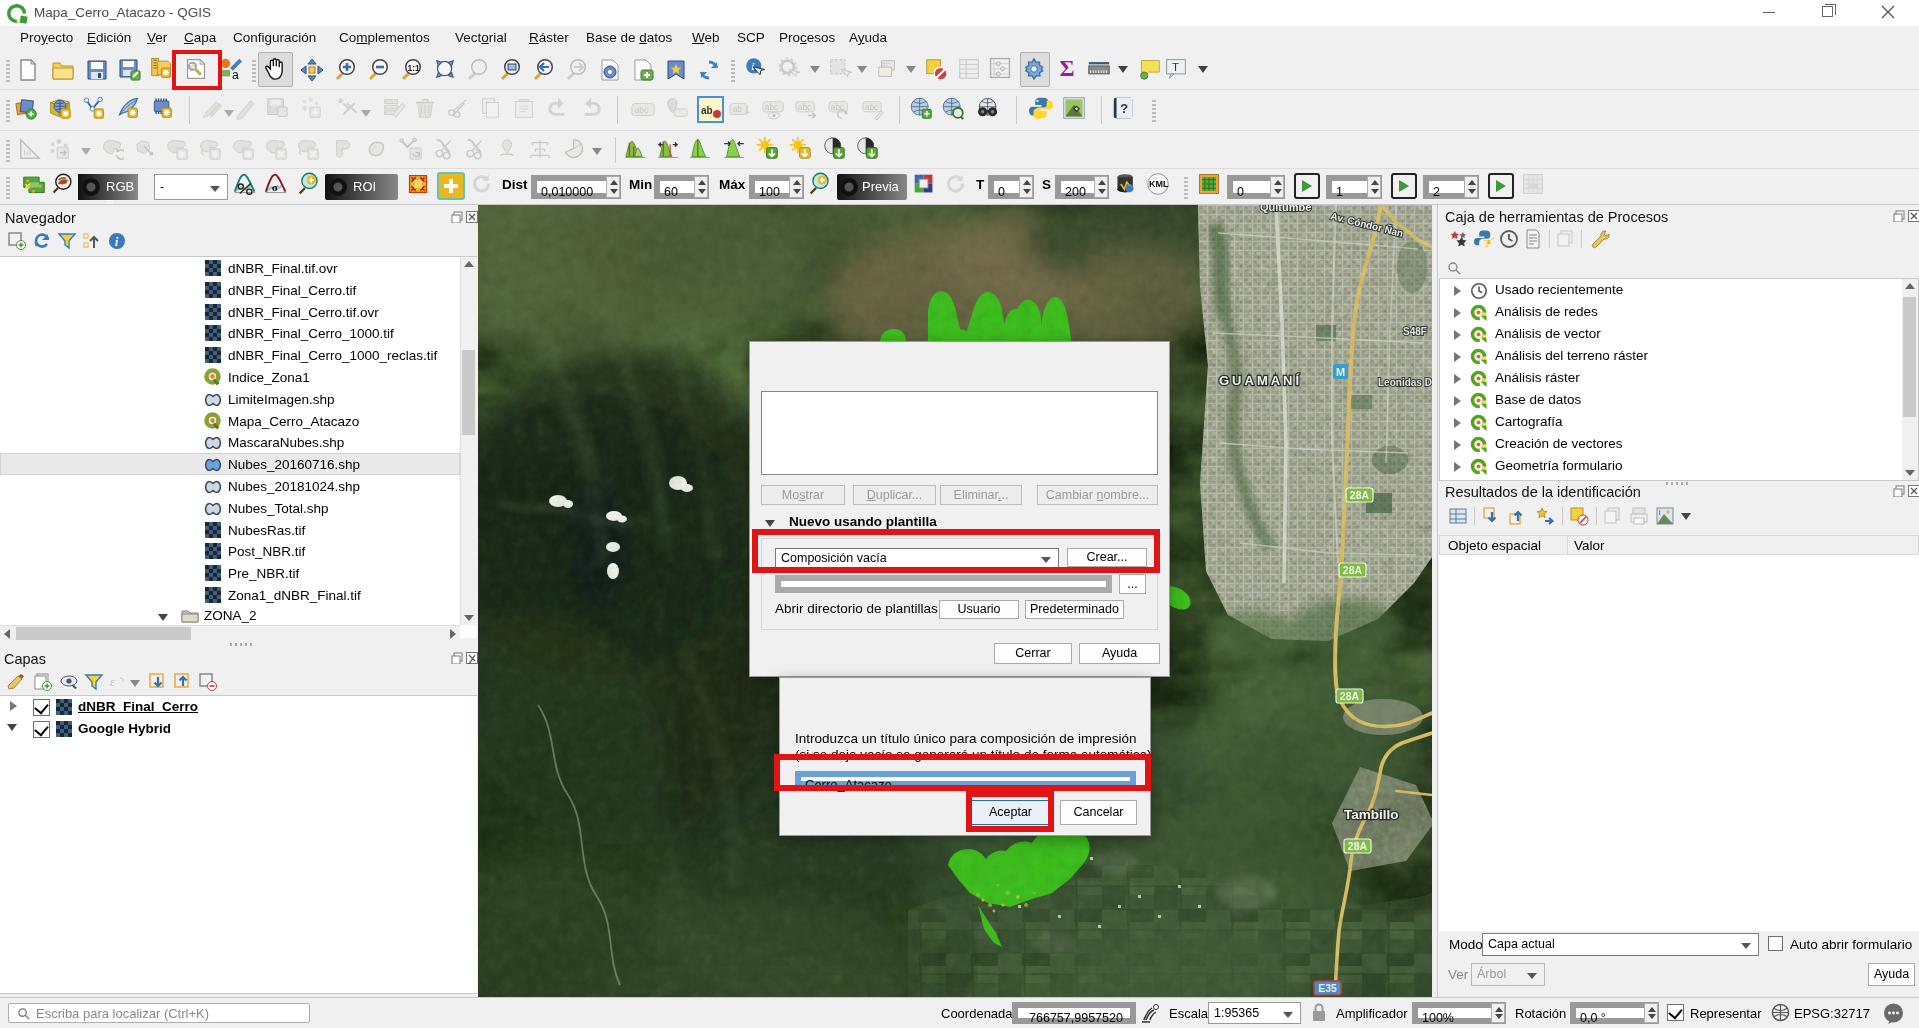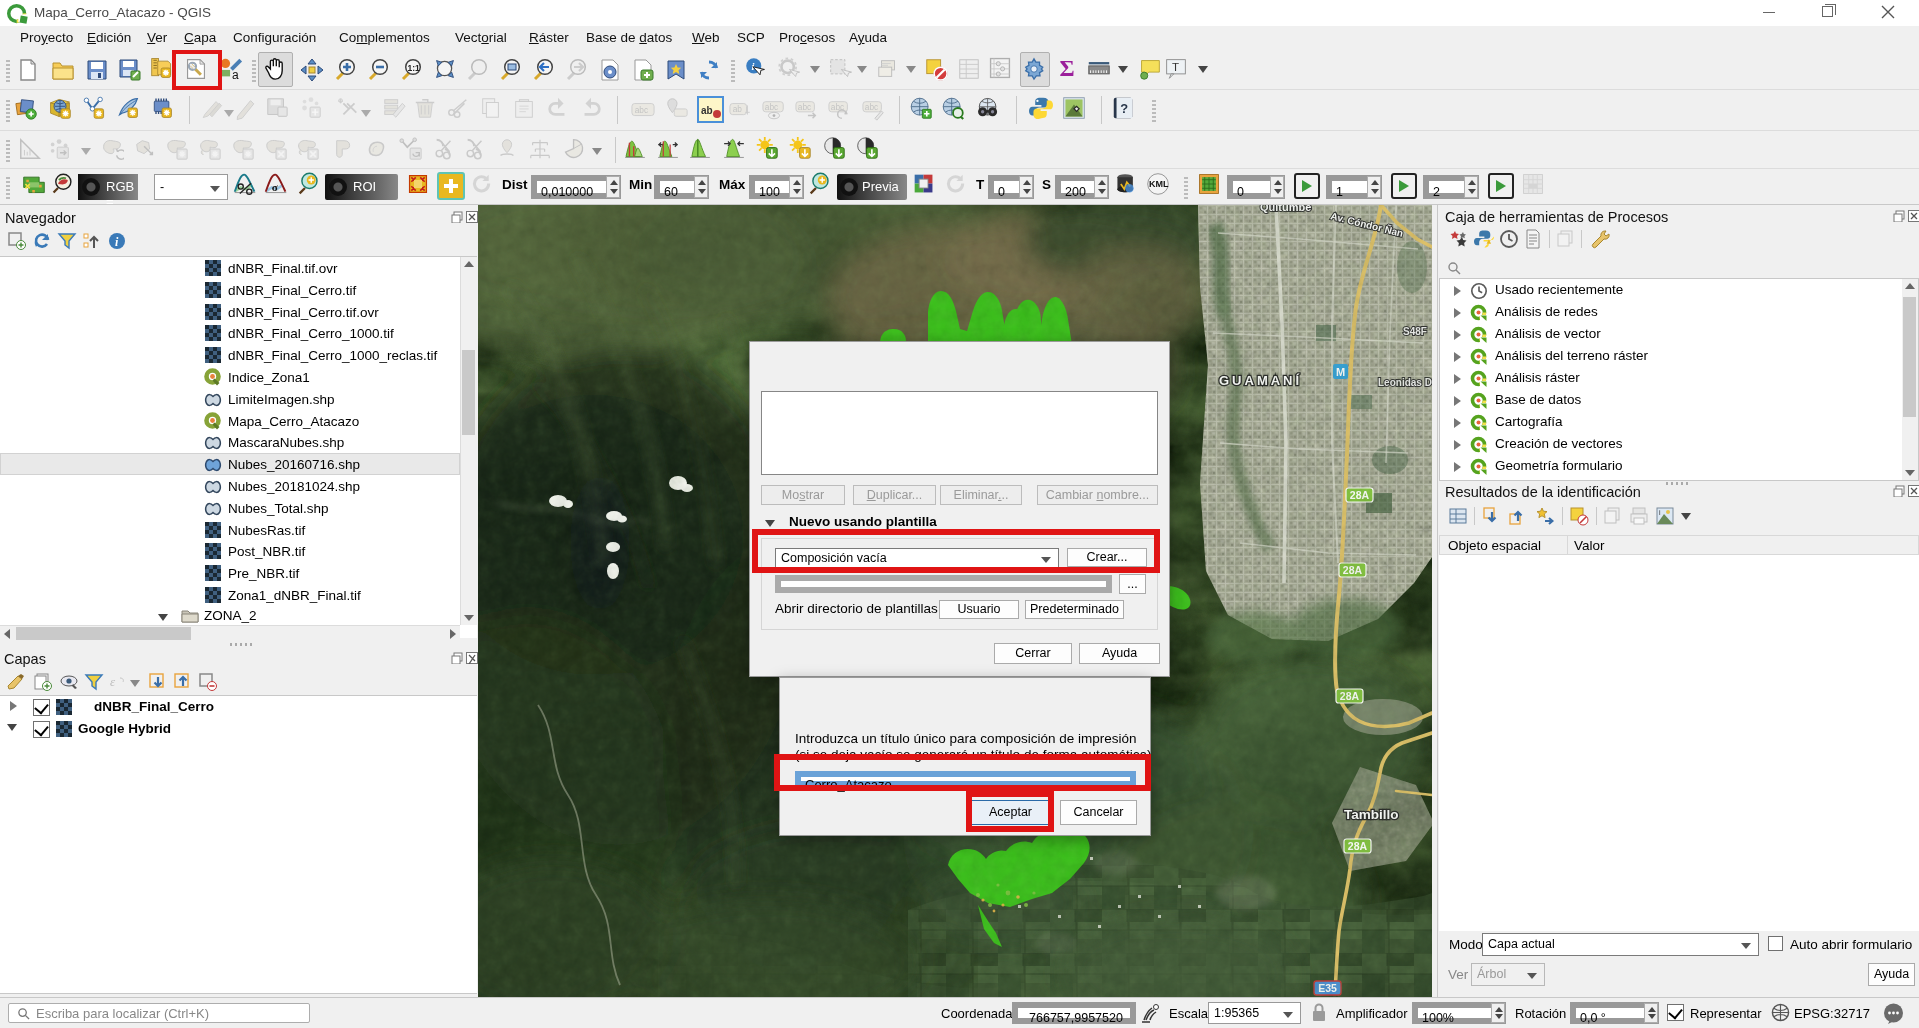--- a/index.html
+++ b/index.html
@@ -1075,21 +1075,21 @@
     </svg>
 <svg class="abs" style="left:198px;top:24px" width="20" height="20" viewBox="0 0 20 20">
       <rect x="2" y="2" width="12" height="12" fill="none" stroke="#888" stroke-width="1.5"></rect>
       <circle cx="14" cy="14" r="4.5" fill="#fff" stroke="#c43a3a"></circle>
       <path d="M11.5 14h5" stroke="#c43a3a" stroke-width="1.6"></path>
     </svg>
 <div class="abs" style="left:0;top:47px;width:477px;height:299px;background:#fff;border-top:1px solid #c8c8c8;border-bottom:1px solid #c8c8c8"></div>
 <div class="arrow-r" style="left:10px;top:53px;border-left-color:#777"></div>
 <div class="chk" style="left:33px;top:51px"></div>
 <div class="ric" style="left:56px;top:51px"></div>
-<div class="abs" style="left:94px;top:51px;font-size:13.5px;font-weight:bold;">dNBR_Final_Cerro</div>
+<div class="abs" style="left:78px;top:51px;font-size:13.5px;font-weight:bold;text-decoration:underline">dNBR_Final_Cerro</div>
 <div class="arrow-d" style="left:7px;top:76px;border-top-color:#444"></div>
 <div class="chk" style="left:33px;top:73px"></div>
 <div class="ric" style="left:56px;top:73px"></div>
 <div class="abs" style="left:78px;top:73px;font-size:13.5px;font-weight:bold">Google Hybrid</div>
 </div>
 
 <div id="rp" class="abs" style="left:1437px;top:205px;width:482px;height:792px;background:#f0f0f0;border-left:1px solid #c8c8c8">
 <div class="abs" style="left:7px;top:4px;font-size:14.5px;color:#111">Caja de herramientas de Procesos</div>
 <svg class="abs" style="left:455px;top:5px" width="12" height="12">
       <rect x="3" y="1" width="8" height="8" fill="#fff" stroke="#777"></rect>

